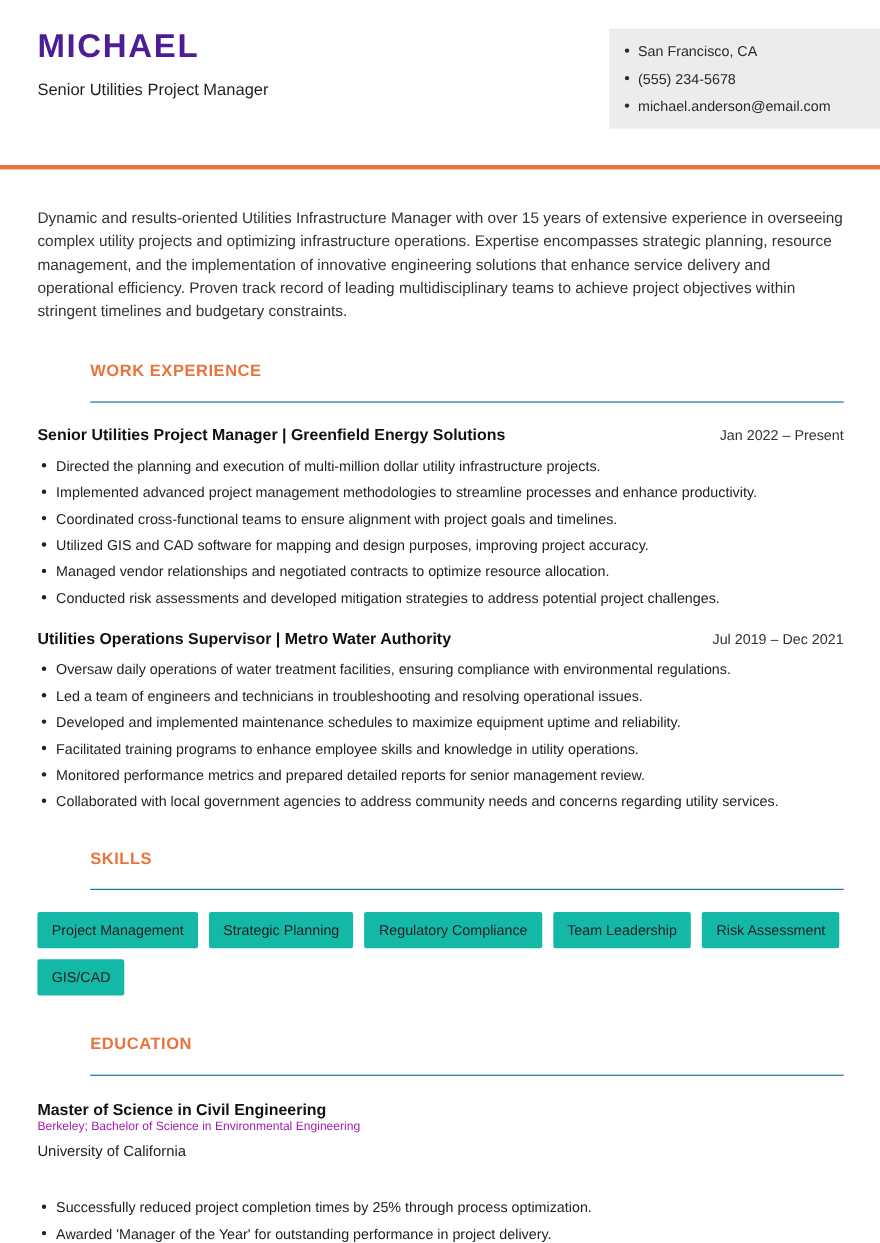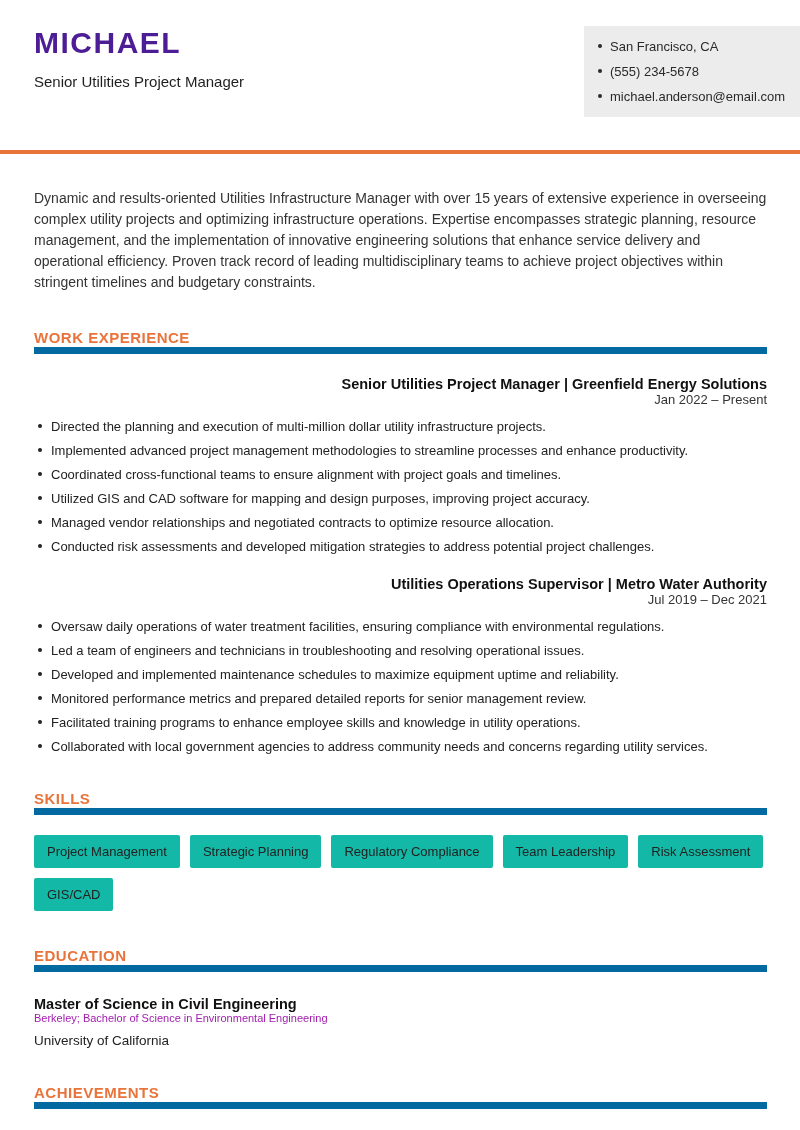--- a/index.html
+++ b/index.html
@@ -38,21 +38,21 @@
   }
   .job-title {
     margin-top: 14px;
     font-size: 15px;
     color: #1f1f1f;
   }
   .contact-card {
     position: absolute;
     top: 26px;
     right: 0;
-    width: 216px;
+    width: 246px;
     background: #ececec;
     padding: 13px 16px 13px 14px;
   }
   .contact-item {
     display: flex;
     align-items: baseline;
     font-size: 13px;
     color: #2a2a2a;
     margin-bottom: 10px;
   }
@@ -82,31 +82,31 @@
     line-height: 21px;
     color: #333333;
   }
 
   .section { margin-top: 36px; }
   .section-heading {
     color: #E8743B;
     font-size: 15px;
     font-weight: 700;
     letter-spacing: 0.5px;
-    padding-bottom: 1px;
-    border-bottom: 7px solid #0369a1;
+    padding-bottom: 19px;
+    border-bottom: 1px solid #0369a1;
+    margin-left: 48px;
   }
 
   
   .job { margin-top: 22px; }
   .job-header {
     display: flex;
     justify-content: space-between;
-    align-items: flex-end;
-    flex-direction: column;
+    align-items: flex-start;
   }
   .job-name {
     font-size: 14.5px;
     font-weight: 700;
     color: #111111;
   }
   .job-dates {
     font-size: 13px;
     color: #333333;
     white-space: nowrap;
@@ -223,22 +223,22 @@
 
       <div class="job">
         <div class="job-header">
           <span class="job-name">Utilities Operations Supervisor | Metro Water Authority</span>
           <span class="job-dates">Jul 2019 – Dec 2021</span>
         </div>
         <ul class="bullets">
           <li>Oversaw daily operations of water treatment facilities, ensuring compliance with environmental regulations.</li>
           <li>Led a team of engineers and technicians in troubleshooting and resolving operational issues.</li>
           <li>Developed and implemented maintenance schedules to maximize equipment uptime and reliability.</li>
+          <li>Facilitated training programs to enhance employee skills and knowledge in utility operations.</li>
           <li>Monitored performance metrics and prepared detailed reports for senior management review.</li>
-          <li>Facilitated training programs to enhance employee skills and knowledge in utility operations.</li>
           <li>Collaborated with local government agencies to address community needs and concerns regarding utility services.</li>
         </ul>
       </div>
     </div>
 
     <div class="section">
       <div class="section-heading">SKILLS</div>
       <div class="chip-row">
         <span class="chip">Project Management</span>
         <span class="chip">Strategic Planning</span>
@@ -252,21 +252,20 @@
     <div class="section">
       <div class="section-heading">EDUCATION</div>
       <div class="edu-header">
         <span class="edu-degree">Master of Science in Civil Engineering</span>
         <span class="edu-right">Berkeley; Bachelor of Science in Environmental Engineering</span>
       </div>
       <div class="edu-school">University of California</div>
     </div>
 
     <div class="section">
-      <div class="section-heading">ACHIEVEMENTS</div>
       <ul class="bullets standalone">
         <li>Successfully reduced project completion times by 25% through process optimization.</li>
         <li>Awarded 'Manager of the Year' for outstanding performance in project delivery.</li>
 
       </ul>
     </div>
 
   </div>
 </div>
 

